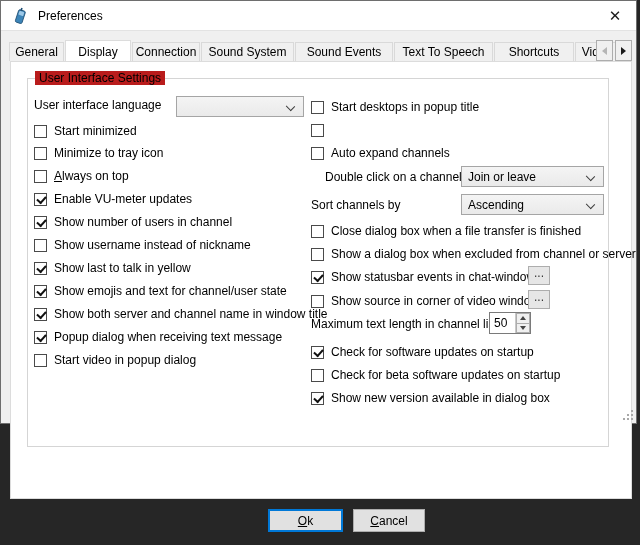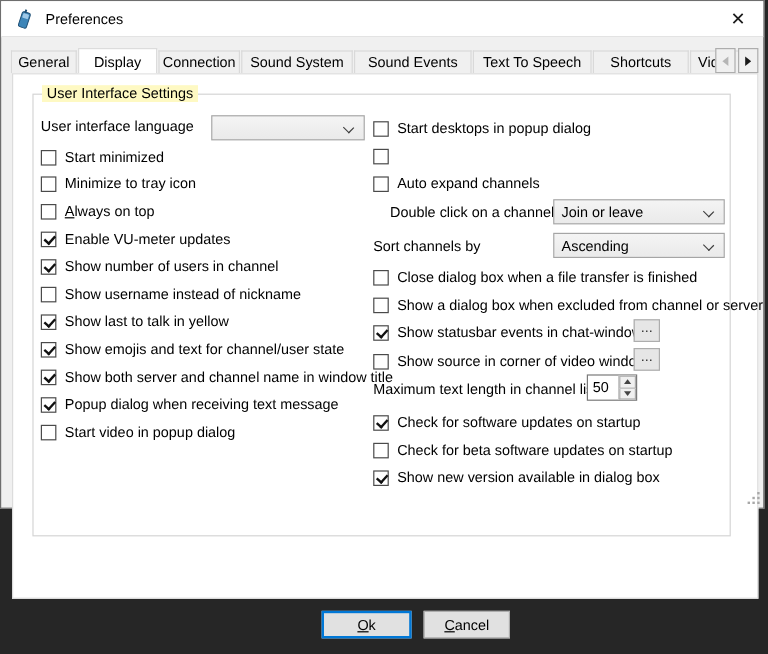--- a/index.html
+++ b/index.html
@@ -20,21 +20,21 @@
   .tab.checked { height:22px; background:#ffffff; border:1px solid #dcdcdc; border-bottom:none; margin-bottom:-1px; z-index:2; position:relative; }
   .tab-scroll { position:absolute; top:1px; width:17px; height:21px; background:#f0f0f0; border:1px solid #adadad; display:flex; align-items:center; justify-content:center; z-index:3; }
   .tab-scroll.left { right:20px; }
   .tab-scroll.right { right:1px; }
   .arrow-left-gray { width:0; height:0; border-top:4px solid transparent; border-bottom:4px solid transparent; border-right:5px solid #b5b5b5; }
   .arrow-right-black { width:0; height:0; border-top:4px solid transparent; border-bottom:4px solid transparent; border-left:5px solid #1a1a1a; }
 
   
   .panel { position:absolute; left:9px; top:60px; width:622px; height:438px; background:#ffffff; border:1px solid #dcdcdc; }
   .groupbox { position:absolute; left:26px; top:77px; width:582px; height:369px; border:1px solid #d5d5d5; }
-  .group-title { position:absolute; left:34px; top:70px; background:#fef9c3; padding:0 4px; z-index:2; }
+  .group-title { position:absolute; left:34px; top:70px; background:#b91c1c; padding:0 4px; z-index:2; }
 
   
   .row { position:absolute; display:flex; align-items:center; height:16px; }
   .gap7 { gap:7px; }
   .checkbox { position:relative; width:13px; height:13px; background:#fff; border:1px solid #4a4a4a; flex:0 0 auto; }
   .checkbox.checked::after { content:""; position:absolute; left:2px; top:2px; width:7px; height:4px; border-left:2px solid #111; border-bottom:2px solid #111; transform:rotate(-48deg); }
 
   .combo { position:absolute; height:21px; background:linear-gradient(#f4f4f4,#eaeaea); border:1px solid #a5a5a5; display:flex; align-items:center; padding-left:6px; }
   .combo .chev { position:absolute; right:9px; top:6px; width:7px; height:7px; border-right:1px solid #3c3c3c; border-bottom:1px solid #3c3c3c; transform:rotate(45deg) scale(1,0.9); transform-origin:center; }
 
@@ -159,21 +159,21 @@
     <span class="checkbox checked"></span>
       <span>Popup dialog when receiving text message</span>
     </div>
   <div class="row gap7" style="left:33px; top:351px;">
     <span class="checkbox"></span>
       <span>Start video in popup dialog</span>
     </div>
 
   <div class="row gap7" style="left:310px; top:98px;">
     <span class="checkbox"></span>
-      <span>Start desktops in popup dialog</span>
+      <span>Start desktops in popup title</span>
     </div>
   <div class="row gap7" style="left:310px; top:121px;">
     <span class="checkbox"></span>
     </div>
   <div class="row gap7" style="left:310px; top:144px;">
     <span class="checkbox"></span>
       <span>Auto expand channels</span>
     </div>
 
   <div class="row" style="left:324px; top:168px;">

